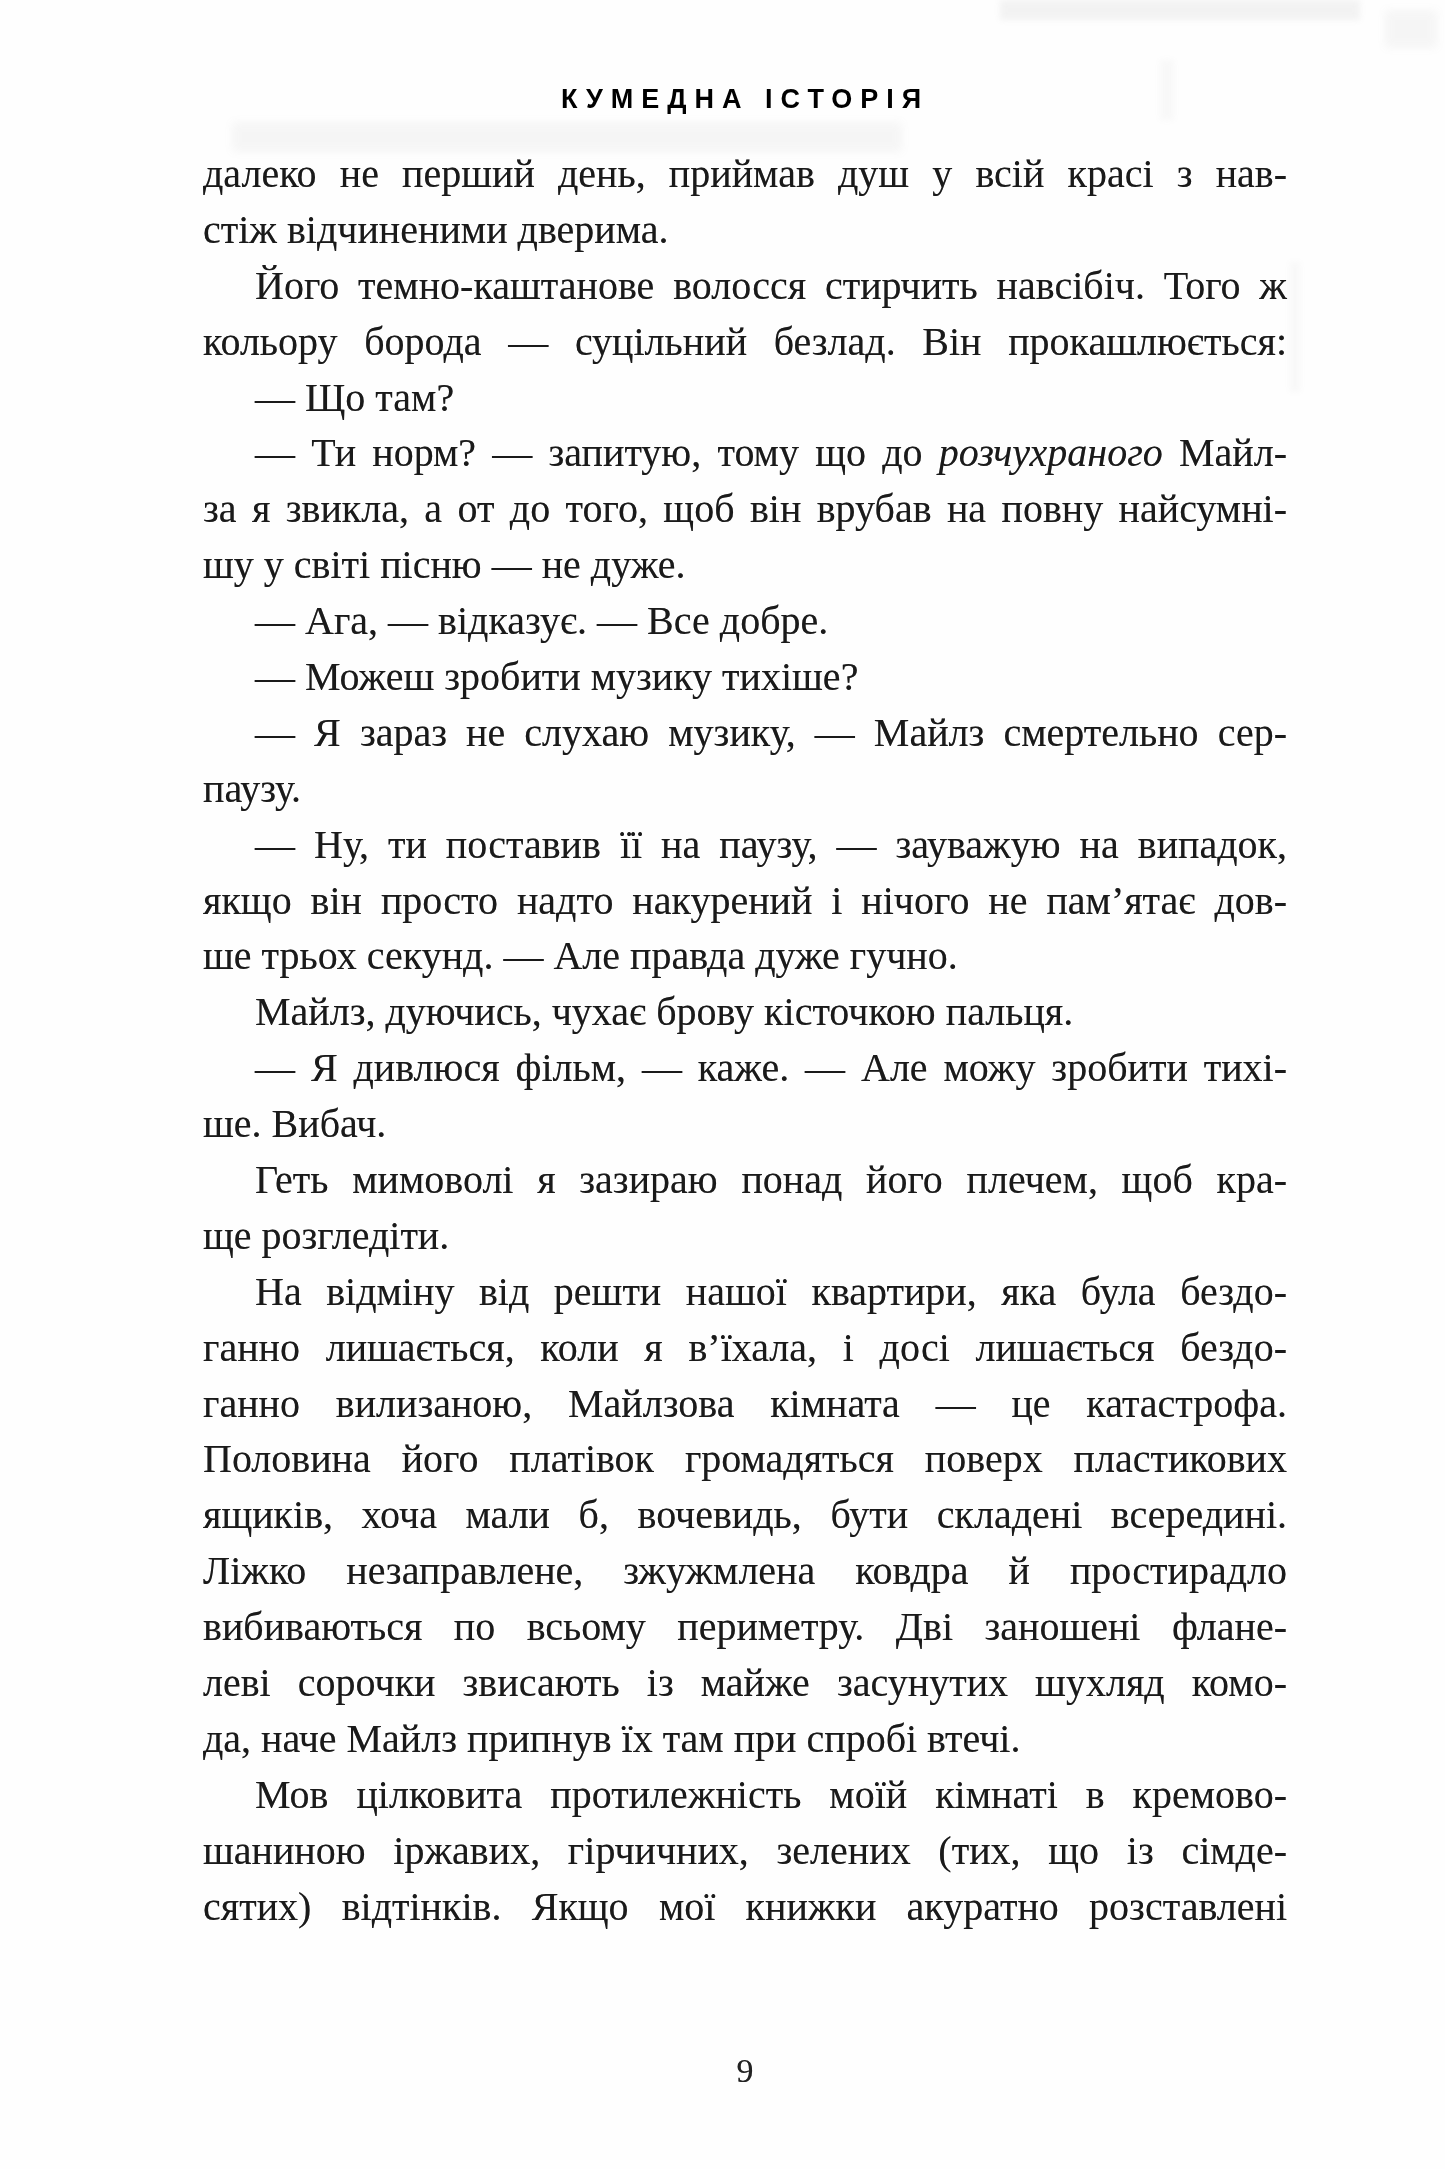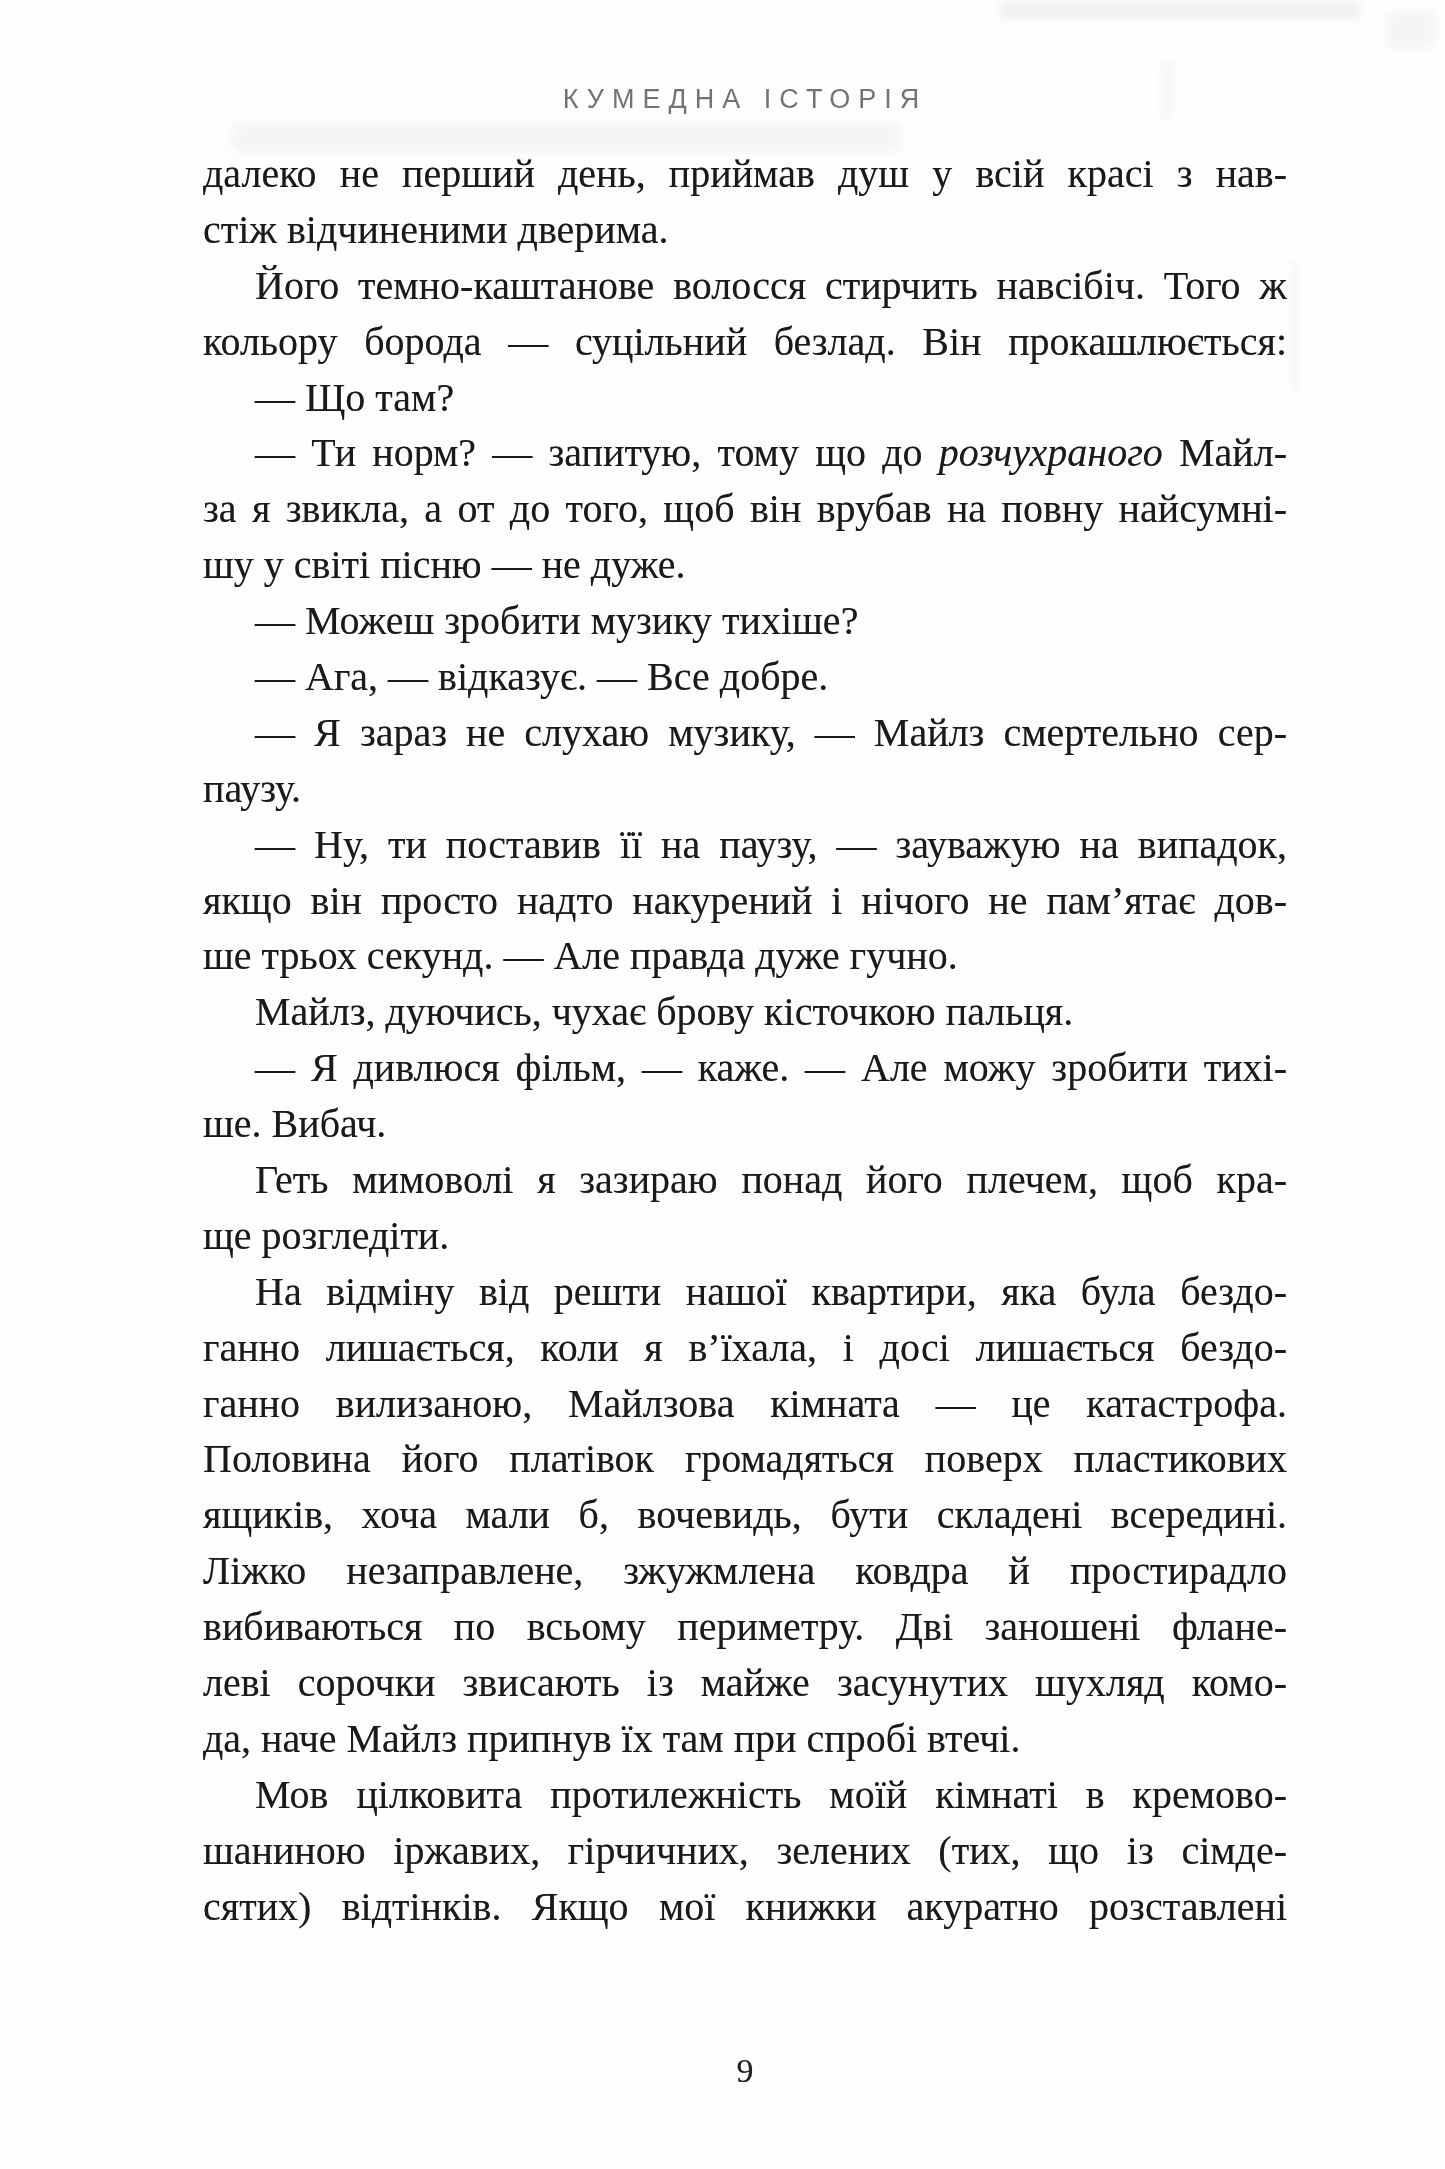--- a/index.html
+++ b/index.html
@@ -11,23 +11,23 @@
     overflow:hidden;
     font-family:"Liberation Serif","DejaVu Serif",serif;
     color:#1a1a1a;
   }
   .running-header{
     position:absolute;
     left:203px;top:84px;width:1084px;
     text-align:center;
     font-family:"Liberation Sans","DejaVu Sans",sans-serif;
     font-size:27px;
-    font-weight:400;
+    font-weight:700;
     letter-spacing:8px;
-    color:#737373;
+    color:#000000;
     white-space:nowrap;
   }
   .text-block{
     position:absolute;
     left:203px;top:146px;width:1084px;
   }
   .line{
     font-size:40px;
     line-height:55.9px;
     height:55.9px;
@@ -80,24 +80,24 @@
       </div>
       <div>
         <div class="line indent">— Що там?</div>
       </div>
       <div>
         <div class="line just indent"><span>— Ти норм? — запитую, тому що до </span><span class="it">розчухраного</span><span> Майл-</span></div>
         <div class="line just">за я звикла, а от до того, щоб він врубав на повну найсумні-</div>
         <div class="line">шу у світі пісню — не дуже.</div>
       </div>
       <div>
-        <div class="line indent">— Можеш зробити музику тихіше?</div>
+        <div class="line indent">— Ага, — відказує. — Все добре.</div>
       </div>
       <div>
-        <div class="line indent">— Ага, — відказує. — Все добре.</div>
+        <div class="line indent">— Можеш зробити музику тихіше?</div>
       </div>
       <div>
         <div class="line just indent">— Я зараз не слухаю музику, — Майлз смертельно сер-</div>
         <div class="line">паузу.</div>
       </div>
       <div>
         <div class="line just indent">— Ну, ти поставив її на паузу, — зауважую на випадок,</div>
         <div class="line just">якщо він просто надто накурений і нічого не пам’ятає дов-</div>
         <div class="line">ше трьох секунд. — Але правда дуже гучно.</div>
       </div>

